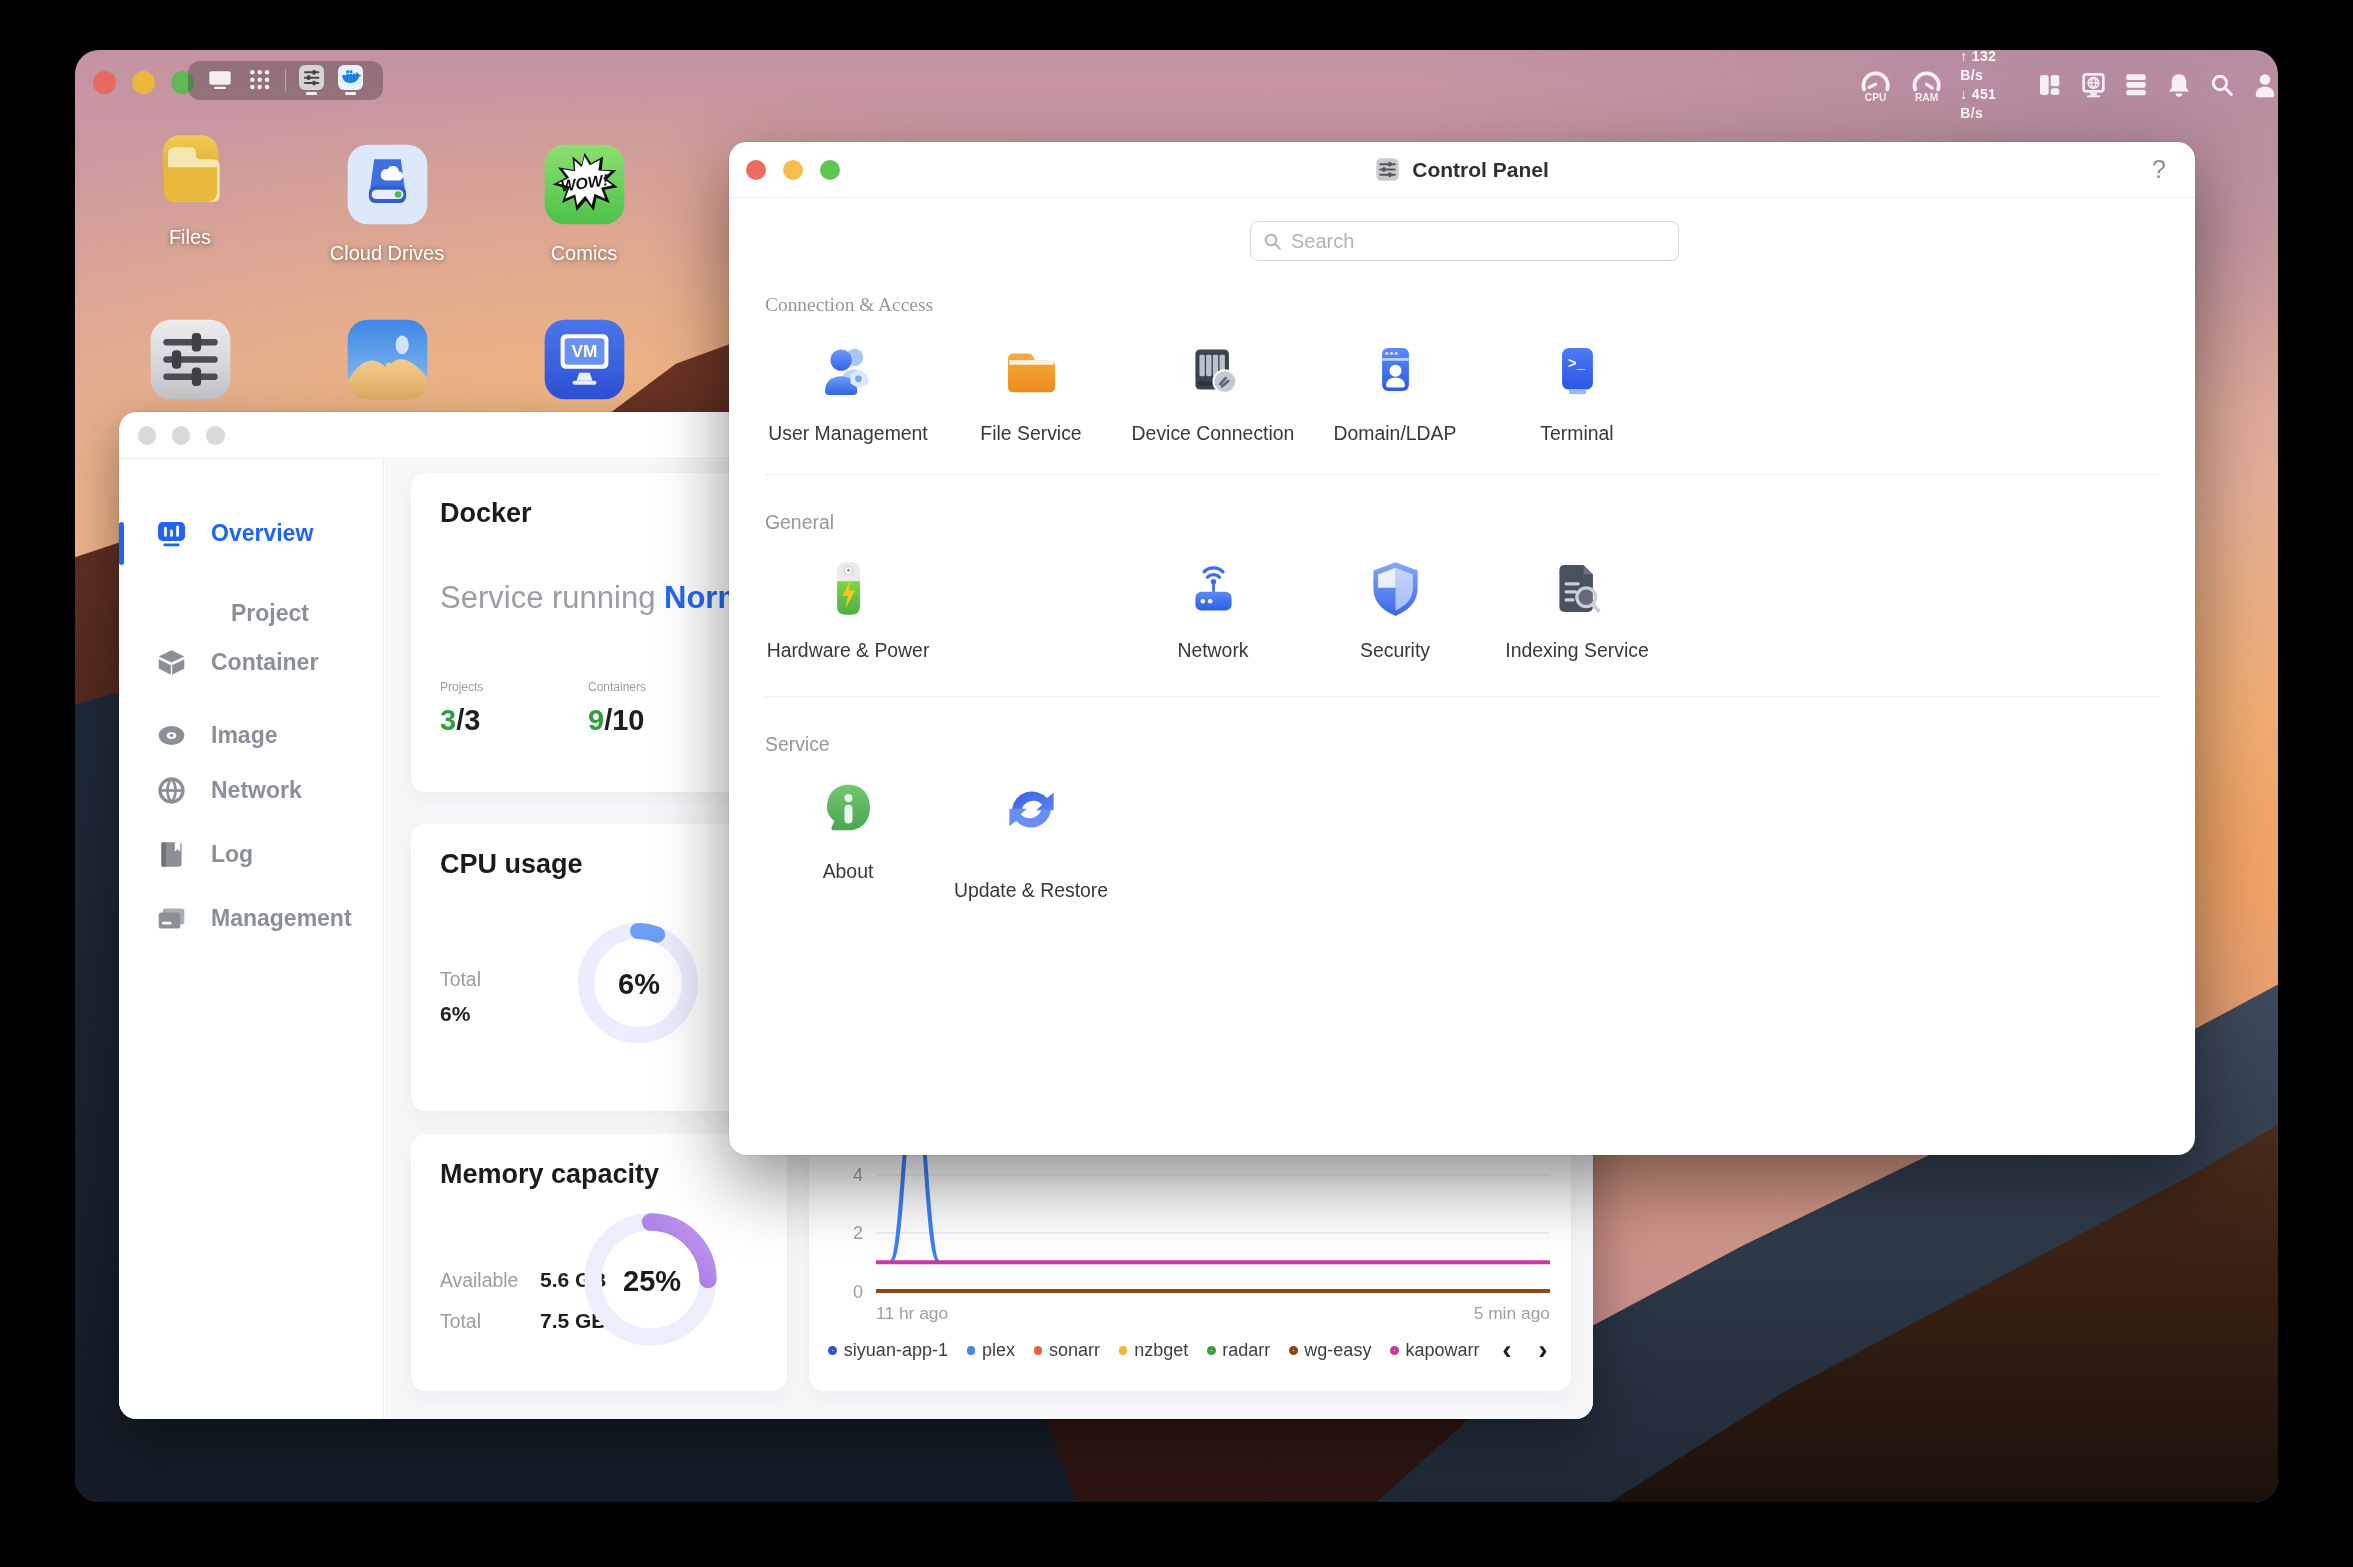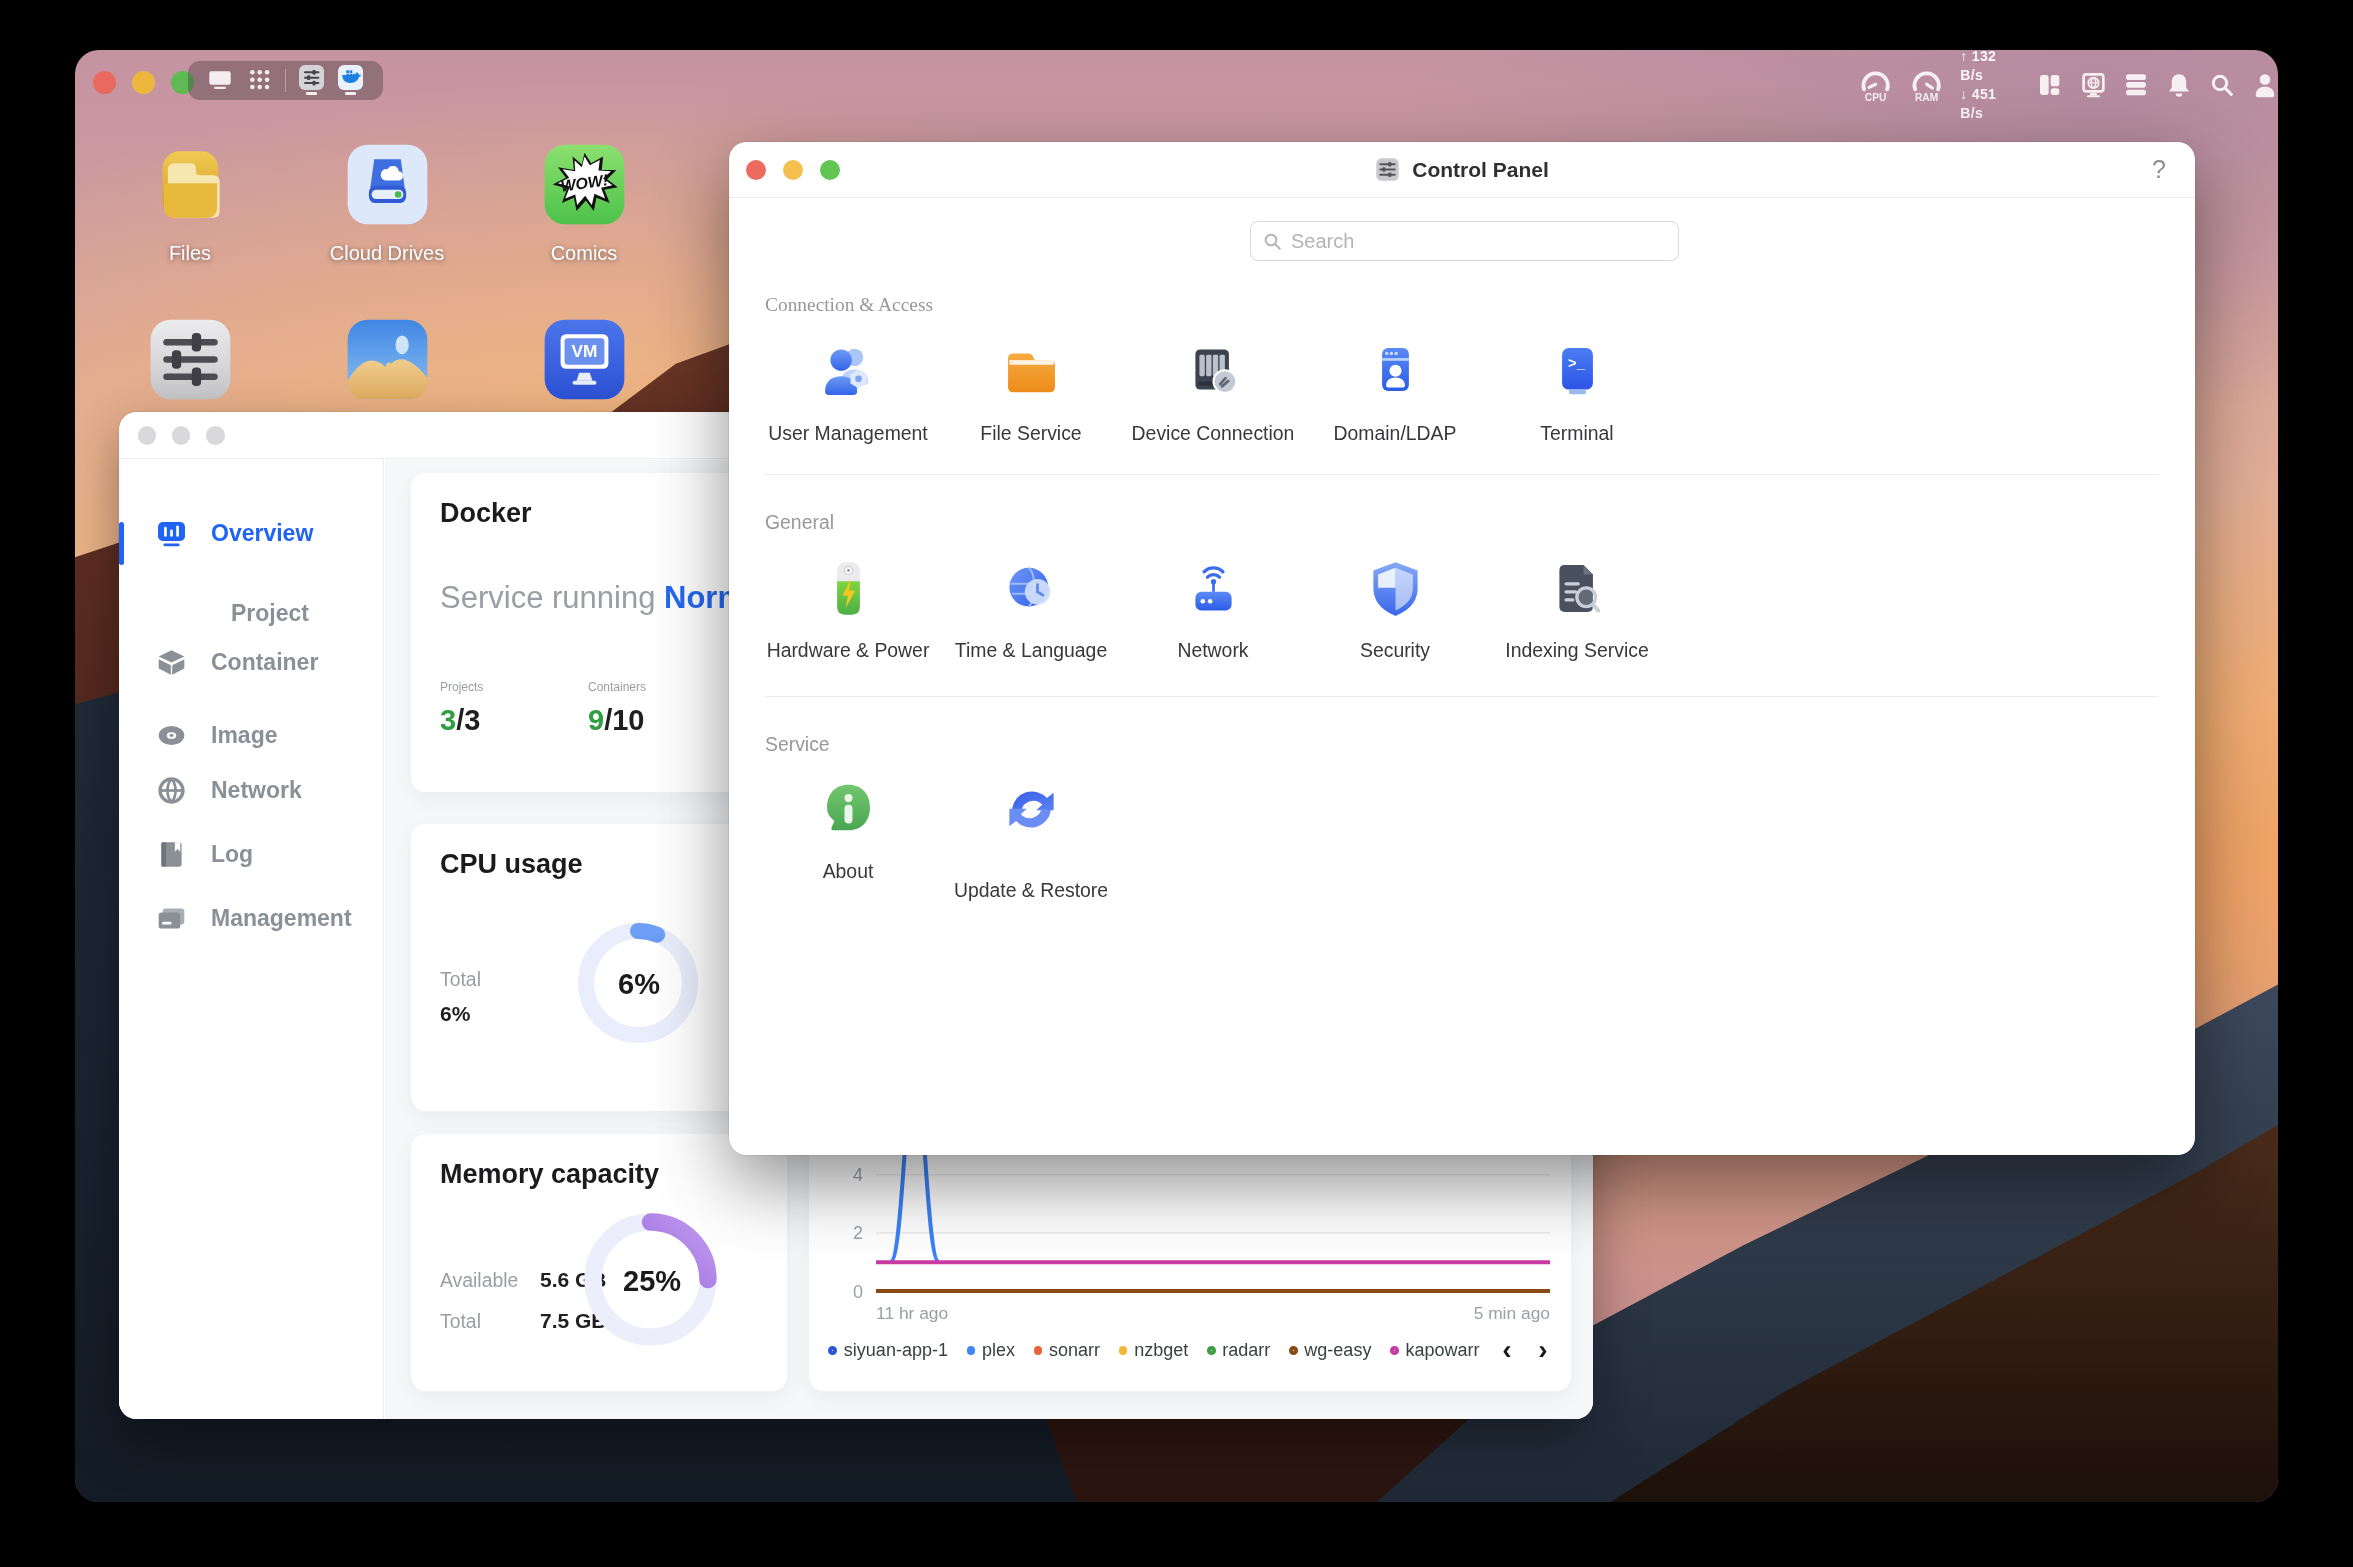--- a/index.html
+++ b/index.html
@@ -210,21 +210,21 @@
           </svg>
     </div>
     <div class="mico">
       <svg width="24" height="25" viewBox="0 0 36 38" fill="#f6f0f2">
             <circle cx="18" cy="10" r="8"></circle>
             <path d="M4 34 c0-9 6-13 14-13 s14 4 14 13 q0 3-3 3 h-22 q-3 0-3-3z"></path>
           </svg>
     </div>
   </div>
 
-  <div class="dicon" style="left:55px;top:92px;">
+  <div class="dicon" style="left:55px;top:76px;">
     <svg class="art" viewBox="0 0 128 128">
       <defs>
             <linearGradient id="fg" x1="0" y1="0" x2="0" y2="1">
               <stop offset="0" stop-color="#f1ca52"></stop>
               <stop offset="1" stop-color="#d09a22"></stop>
             </linearGradient>
           </defs>
       <rect x="22" y="14" width="84" height="100" rx="26" fill="url(#fg)"></rect>
       <path d="M30 42 q0-10 10-10 h24 q8 0 8 8 v4 q0 6 8 6 h18 q10 0 10 10 v44 q0 10-10 10 h-58 q-10 0-10-10z" fill="#f7e9b6" opacity=".95"></path>
       <path d="M24 62 h80 v36 q0 16-16 16 h-48 q-16 0-16-16z" fill="#e8b93c"></path>
@@ -631,36 +631,20 @@
               </linearGradient>
             </defs>
         <rect x="30" y="8" width="34" height="78" rx="12" fill="#ebebed"></rect>
         <circle cx="47" cy="20" r="6" fill="#fff" stroke="#cfcfd4" stroke-width="2"></circle>
             <circle cx="47" cy="20" r="2" fill="#8a8a90"></circle>
         <path d="M30 36 h34 v38 q0 12-12 12 h-10 q-12 0-12-12z" fill="url(#hpg)"></path>
         <polygon points="50,34 38,58 46,58 43,76 57,50 48,50" fill="#f7c51f"></polygon>
       </svg>
       <span class="lb">Hardware &amp; Power</span>
     </div>
-    <div class="cp-item" style="left:220px;top:415px;">
-      <svg class="art" viewBox="0 0 94 94">
-        <defs>
-              <linearGradient id="tlg" x1="0" y1="0" x2="1" y2="1">
-                <stop offset="0" stop-color="#6d97f5"></stop>
-                <stop offset="1" stop-color="#3261e8"></stop>
-              </linearGradient>
-            </defs>
-        <circle cx="43" cy="45" r="29" fill="url(#tlg)"></circle>
-        <path d="M43 16 c11 9 11 49 0 58 M16 40 h54 M18 55 h50" stroke="#9ebcf8" stroke-width="3" fill="none"></path>
-        <circle cx="56" cy="52" r="19" fill="#cddcfa" opacity=".95"></circle>
-        <line x1="56" y1="52" x2="56" y2="41" stroke="#5f86e8" stroke-width="4" stroke-linecap="round"></line>
-        <line x1="56" y1="52" x2="64" y2="57" stroke="#5f86e8" stroke-width="4" stroke-linecap="round"></line>
-      </svg>
-      <span class="lb">Time &amp; Language</span>
-    </div>
     <div class="cp-item" style="left:402px;top:415px;">
       <svg class="art" viewBox="0 0 94 94">
         <defs>
               <linearGradient id="nwg" x1="0" y1="0" x2="0" y2="1">
                 <stop offset="0" stop-color="#5b8af4"></stop>
                 <stop offset="1" stop-color="#2c5ce6"></stop>
               </linearGradient>
             </defs>
         <g stroke="#3a6cf0" stroke-width="5" fill="none" stroke-linecap="round">
           <path d="M33 22 a20 20 0 0 1 28 0"></path>

